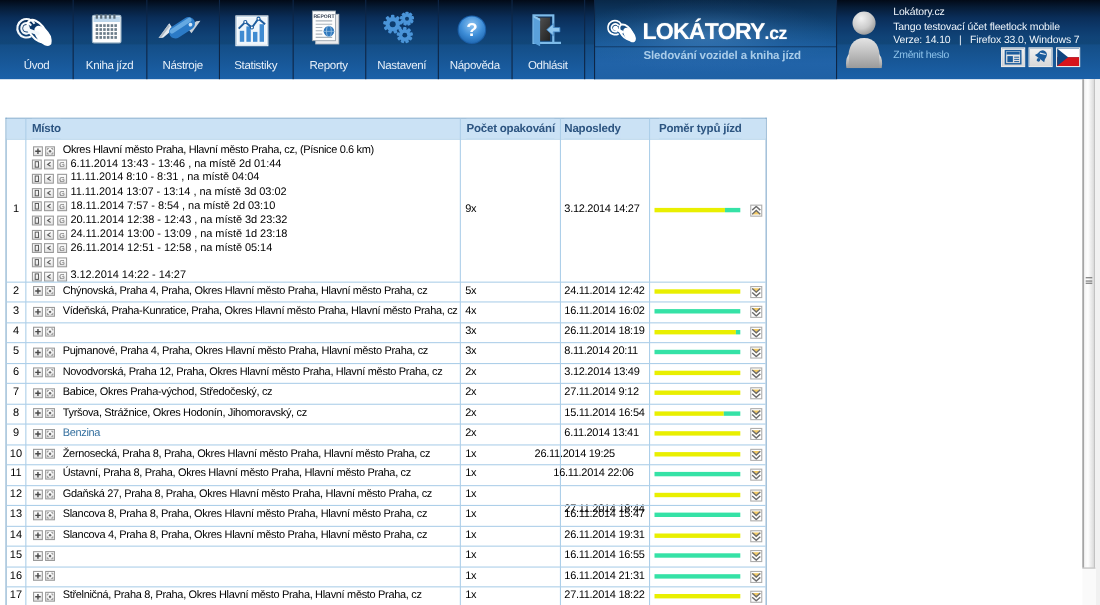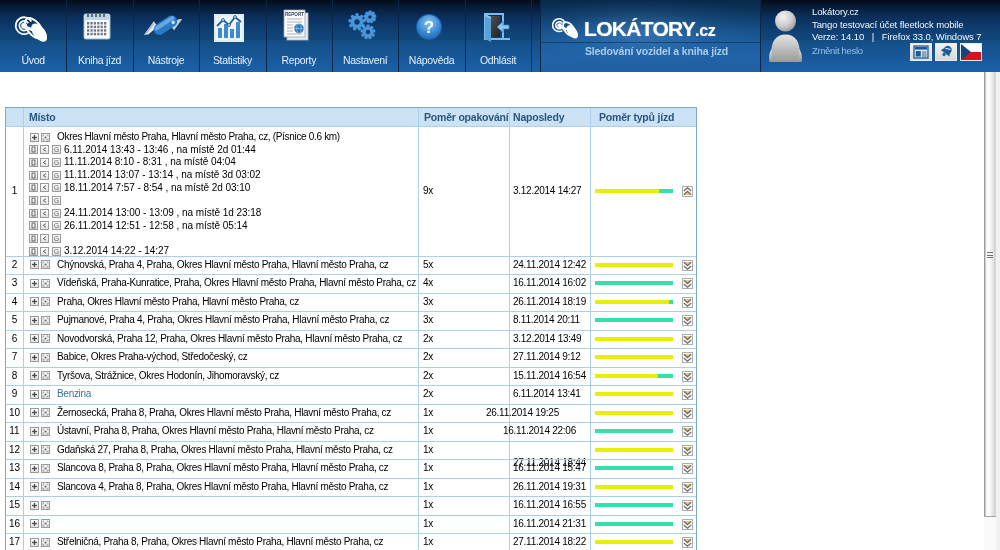--- a/index.html
+++ b/index.html
@@ -289,21 +289,21 @@
 </div>
 <div class="abs" style="left:984px;top:72px;width:12px;height:444px;background:linear-gradient(to right,#909090 0,#a5a5a5 1px,#f5f5f5 2px,#fefefe 5px,#dedede 10px,#c2c2c2 11px,#eeeeee 12px);border-bottom:1px solid #a5a5a5"></div>
 <div class="abs" style="left:996px;top:72px;width:4px;height:478px;background:#f1f1f1"></div>
 <div class="abs" style="left:984px;top:517px;width:12px;height:33px;background:#fafafa"></div>
 <div class="abs" style="left:987px;top:252.0px;width:6px;height:1px;background:#707070"></div>
 <div class="abs" style="left:987px;top:254.5px;width:6px;height:1px;background:#707070"></div>
 <div class="abs" style="left:987px;top:257.0px;width:6px;height:1px;background:#707070"></div>
 <div id="tblwrap" class="abs">
 <div class="abs th" style="left:0;top:0;width:690px;height:18px"></div>
 <div class="abs th" style="left:23px;top:0;height:18px">Místo</div>
-<div class="abs th" style="left:418px;top:0;height:18px">Poměr opakování</div>
+<div class="abs th" style="left:418px;top:0;height:18px">Počet opakování</div>
 <div class="abs th" style="left:507px;top:0;height:18px">Naposledy</div>
 <div class="abs th" style="left:593px;top:0;height:18px">Poměr typů jízd</div>
 <div class="abs hline" style="top:18px"></div>
 <div class="abs vline" style="left:17px;height:444px"></div>
 <div class="abs vline" style="left:411.5px;height:444px"></div>
 <div class="abs vline" style="left:503px;height:444px"></div>
 <div class="abs vline" style="left:584px;height:444px"></div>
 <div class="abs num" style="left:0;top:77.2px">1</div>
 <div class="ic" style="left:23.5px;top:24.5px">
       <svg width="7" height="7" viewBox="0 0 7 7">
@@ -394,20 +394,21 @@
 <div class="ic" style="left:34px;top:88.0px">
       <svg width="7" height="7" viewBox="0 0 7 7">
         <path d="M5 1.5 L2.3 3.5 L5 5.2" fill="none" stroke="#5a5a5a" stroke-width="1"></path>
       </svg>
     </div>
 <div class="ic" style="left:45.5px;top:88.0px">
       <svg width="7" height="7" viewBox="0 0 7 7">
         <text x="3.5" y="6" font-size="6.5" fill="#5a5a5a" text-anchor="middle" font-family="Liberation Sans">G</text>
       </svg>
     </div>
+<div class="abs sub" style="left:58px;top:86.5px;height:12.8px;line-height:12.8px">20.11.2014 12:38 - 12:43 , na místě 3d 23:32</div>
 <div class="ic" style="left:22.5px;top:100.7px">
       <svg width="7" height="7" viewBox="0 0 7 7">
         <rect x="2" y="1" width="3" height="5" fill="none" stroke="#5a5a5a" stroke-width=".9"></rect>
       </svg>
     </div>
 <div class="ic" style="left:34px;top:100.7px">
       <svg width="7" height="7" viewBox="0 0 7 7">
         <path d="M5 1.5 L2.3 3.5 L5 5.2" fill="none" stroke="#5a5a5a" stroke-width="1"></path>
       </svg>
     </div>
@@ -544,21 +545,20 @@
       </svg>
     </div>
 <div class="ic" style="left:34.5px;top:189.2px">
       <svg width="7" height="7" viewBox="0 0 7 7">
         <g stroke="#8a8a8a" fill="none" stroke-width=".8">
           <path d="M1 2.4 V1 H2.4 M4.6 1 H6 V2.4 M6 4.6 V6 H4.6 M2.4 6 H1 V4.6"></path>
         </g>
         <circle cx="3.5" cy="3.5" r="1.1" fill="#6a6a6a"></circle>
       </svg>
     </div>
-<div class="abs cell" style="left:51px;top:187.8px">Praha, Okres Hlavní město Praha, Hlavní město Praha, cz</div>
 <div class="abs cell" style="left:417px;top:187.8px">3x</div>
 <div class="abs dt" style="left:507px;top:187.8px">26.11.2014 18:19</div>
 <div class="abs" style="left:589px;top:191.8px;width:74px;height:4px;background:#e9ef00"></div>
     <div class="abs" style="left:663px;top:191.8px;width:4px;height:4px;background:#35e2a6"></div>
 <div class="chev" style="left:676px;top:188.8px">
       <svg width="9" height="9" viewBox="0 0 9 9">
         <polygon points=".6,1.1 8.4,1.1 4.5,5.4" fill="#f2ca66"></polygon>
         <path d="M.8 1.3 L4.5 4.6 L8.2 1.3" fill="none" stroke="#6d6d6d" stroke-width="1.3"></path>
         <path d="M.8 4.9 L4.5 8.2 L8.2 4.9" fill="none" stroke="#6d6d6d" stroke-width="1.3"></path>
       </svg>

